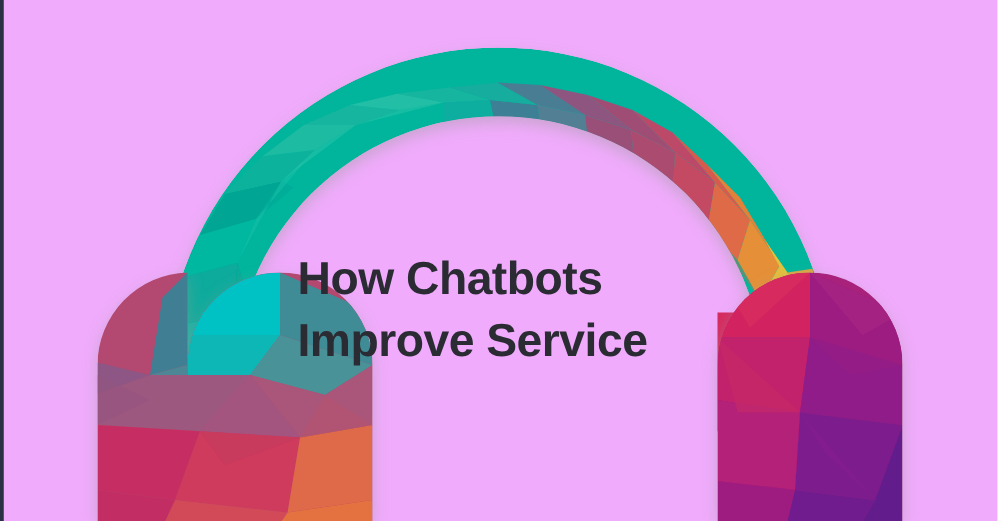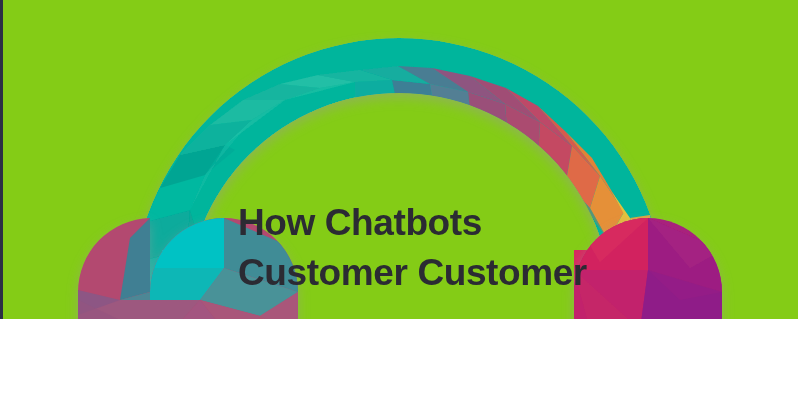--- a/index.html
+++ b/index.html
@@ -3,23 +3,23 @@
 <meta charset="utf-8">
 <style>
   html, body {
     margin: 0;
     padding: 0;
     background: #ffffff;
   }
   #canvas {
     position: relative;
     width: 798px;
-    height: 319px;
+    height: 417px;
     overflow: hidden;
-    background: #84cc16;
+    background: #f0abfc;
     font-family: "Liberation Sans", sans-serif;
   }
   #artwork {
     position: absolute;
     inset: 0;
     width: 798px;
     height: 417px;
     display: block;
   }
   #left-rail {
@@ -217,16 +217,16 @@
           <polygon points="648,270 722,292 680,300" fill="#9a1f85" opacity="0.5"></polygon>
         </g>
       </g>
     </g>
   </svg>
 
   <div id="left-rail"></div>
 
   <div id="title-block">
     <div class="title-line">How Chatbots</div>
-    <div class="title-line">Customer Customer</div>
+    <div class="title-line">Improve Service</div>
   </div>
 
 </div>
 
 </body></html>

